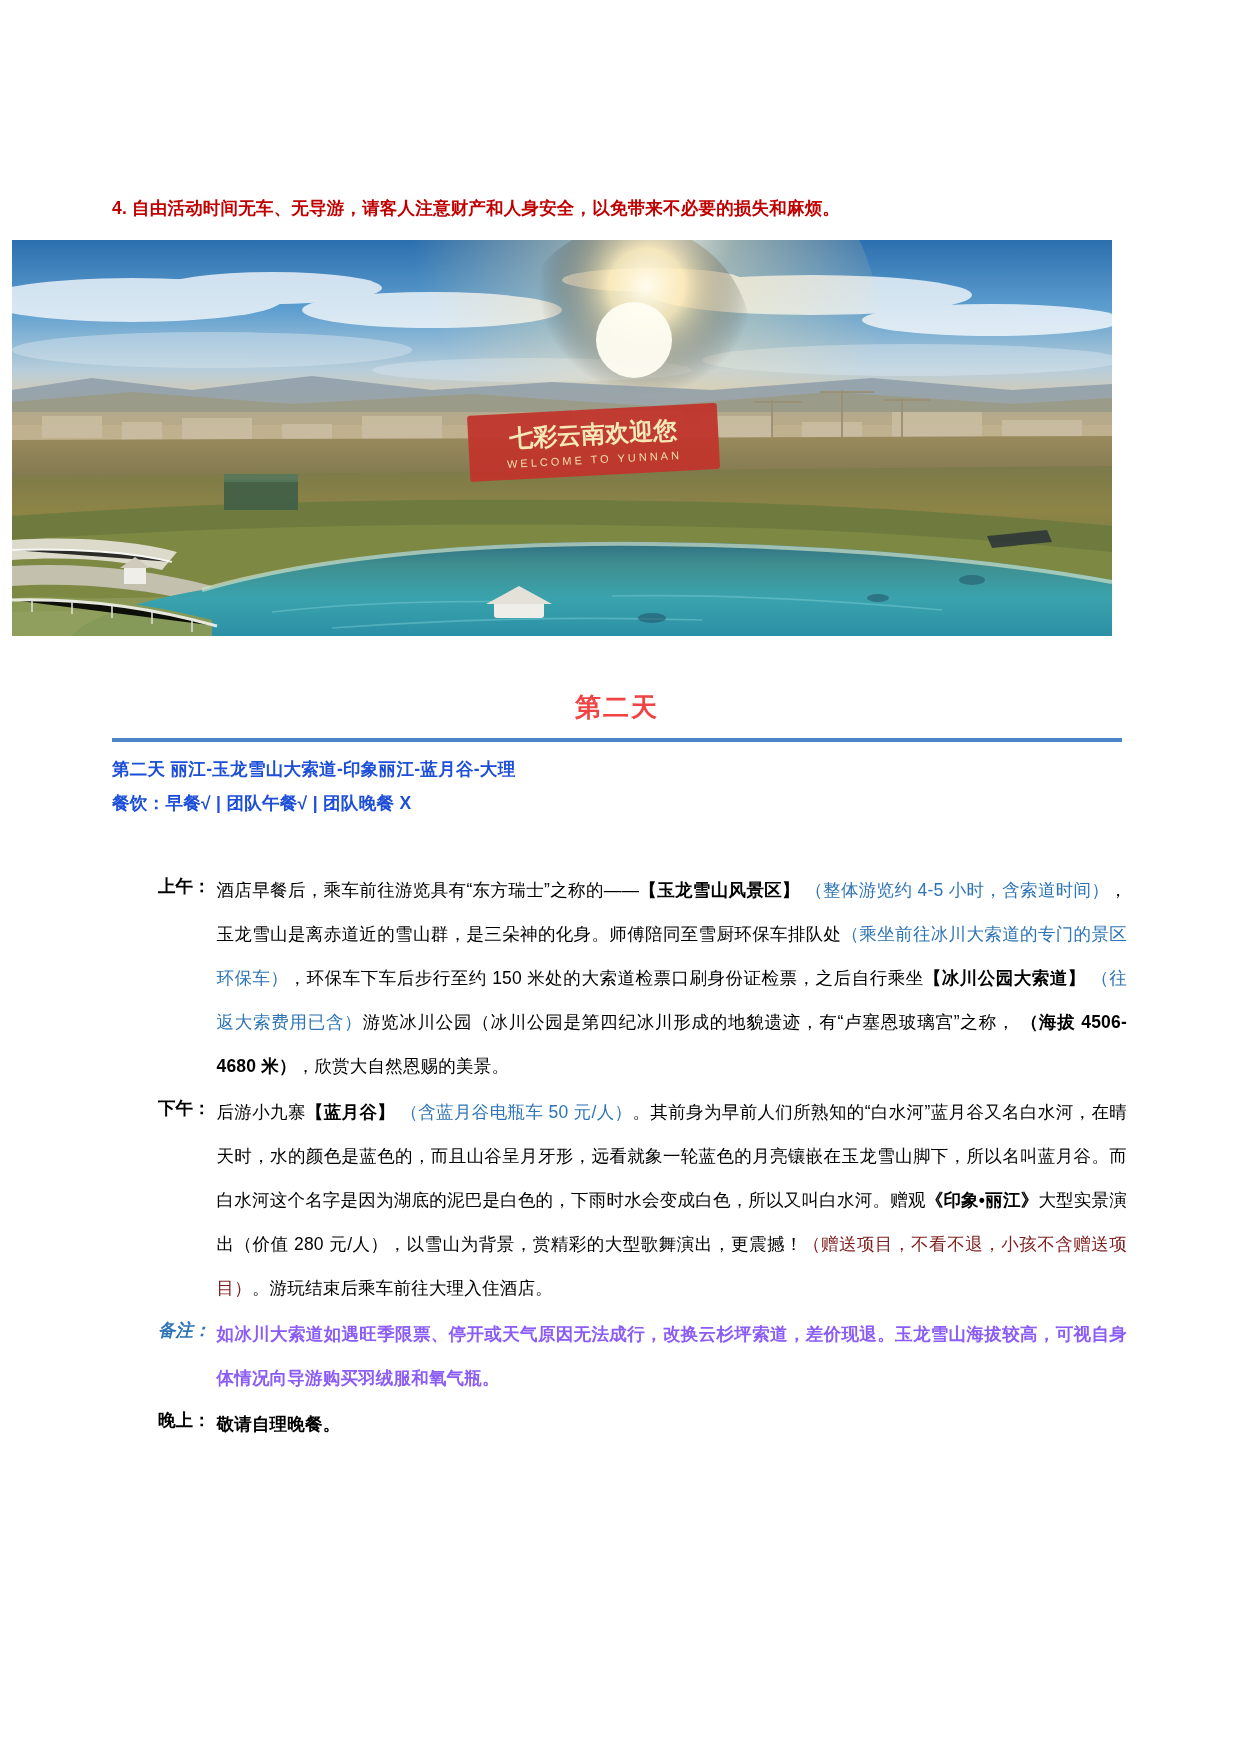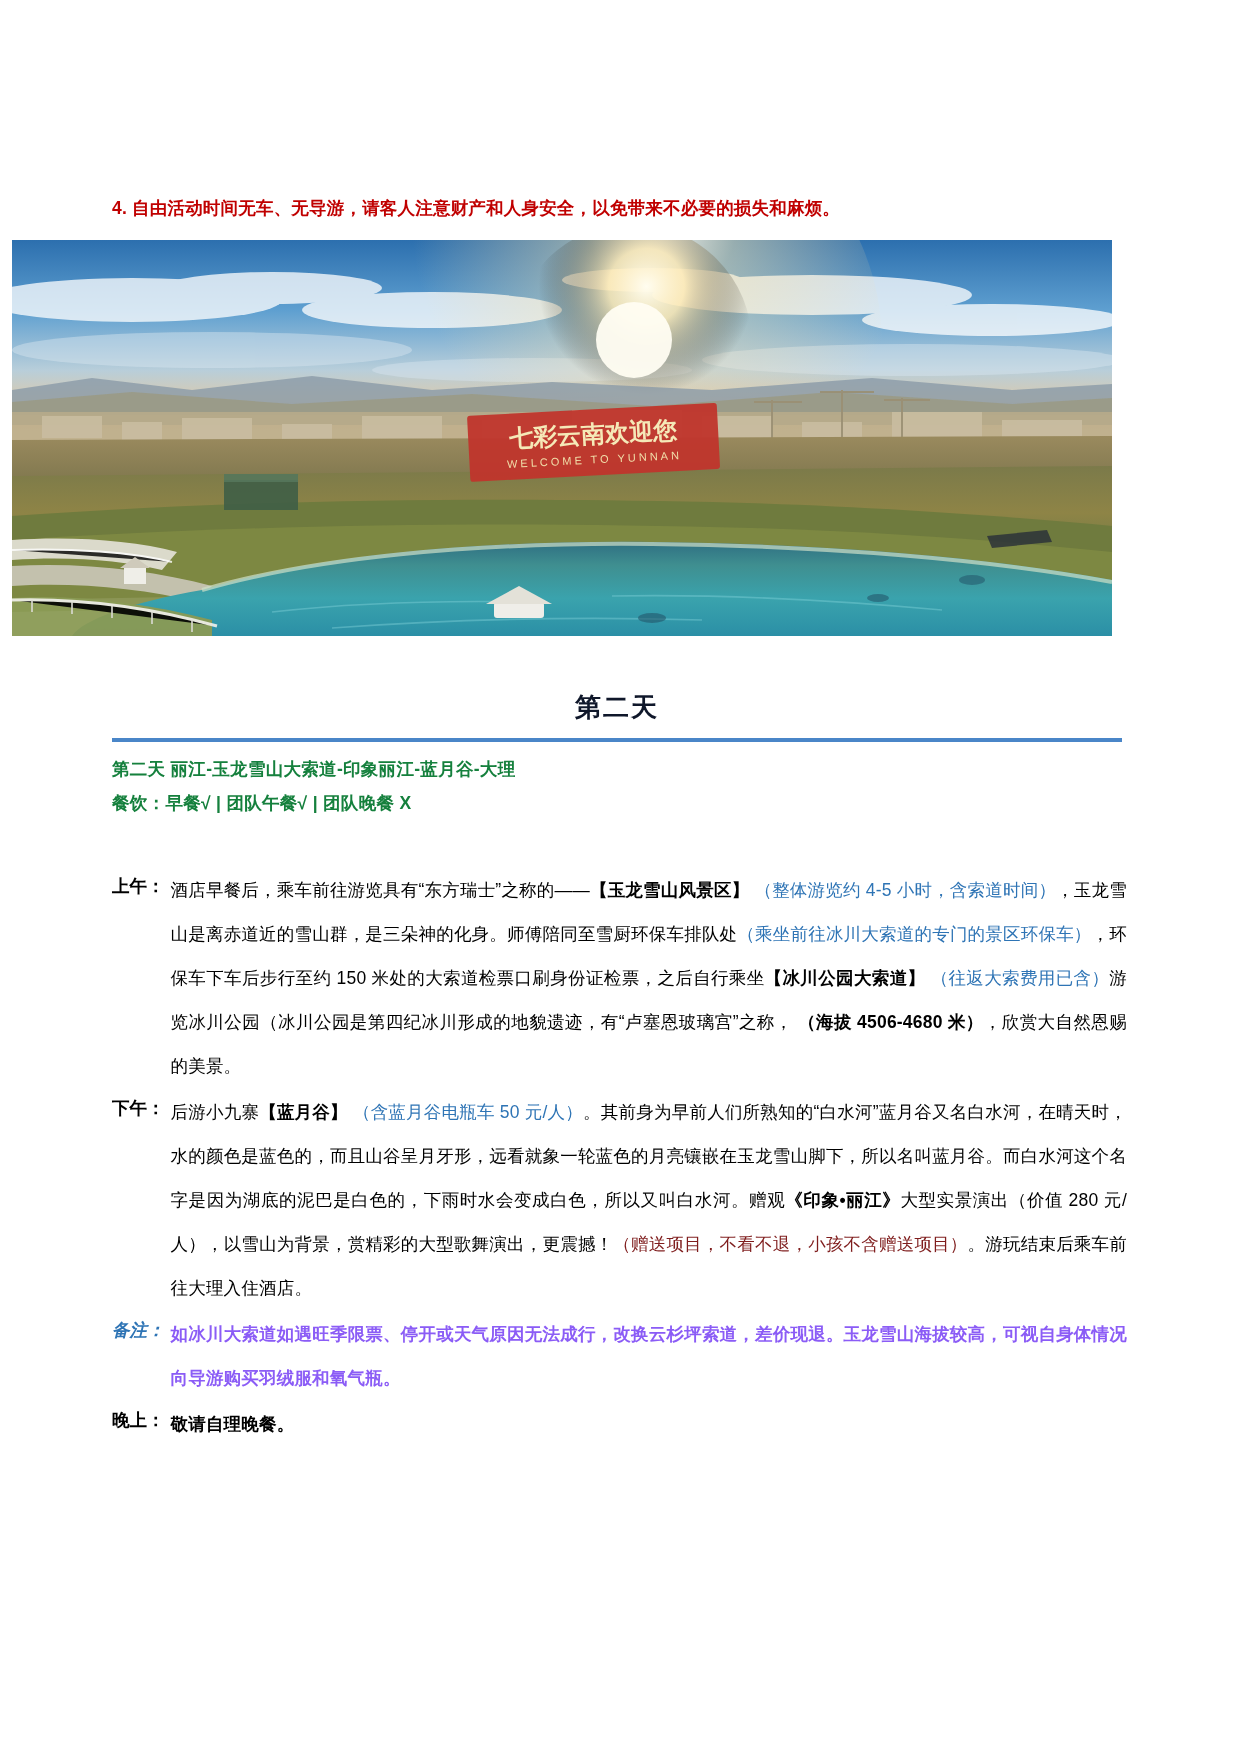--- a/index.html
+++ b/index.html
@@ -48,58 +48,59 @@
 
   
   .day-title {
     position: absolute;
     left: 112px;
     top: 690px;
     width: 1010px;
     text-align: center;
     font-size: 26px;
     font-weight: bold;
-    color: #0f172a;
+    color: #ef4444;
     letter-spacing: 2px;
   }
   .day-rule {
     position: absolute;
     left: 112px;
     top: 738px;
     width: 1010px;
     height: 4px;
     background: #4a86c8;
   }
 
   
   .hdr-lines {
     position: absolute;
     left: 112px;
     top: 752px;
     width: 1015px;
   }
   .hdr-line {
-    color: #15803d;
+    color: #1d4ed8;
     font-weight: bold;
     font-size: 17.5px;
     line-height: 34px;
     letter-spacing: 0.3px;
   }
 
   
   .body-block {
     position: absolute;
     left: 112px;
     top: 868px;
     width: 1015px;
   }
   .para {
     display: flex;
     align-items: flex-start;
     margin-bottom: 2px;
+    margin-left: 46px;
   }
   .lbl {
     flex: 0 0 auto;
     font-weight: bold;
     font-size: 17.5px;
     line-height: 36px;
     white-space: nowrap;
     padding-right: 6px;
   }
   .lbl.blue { color: #2e74b5; font-style: italic; }

